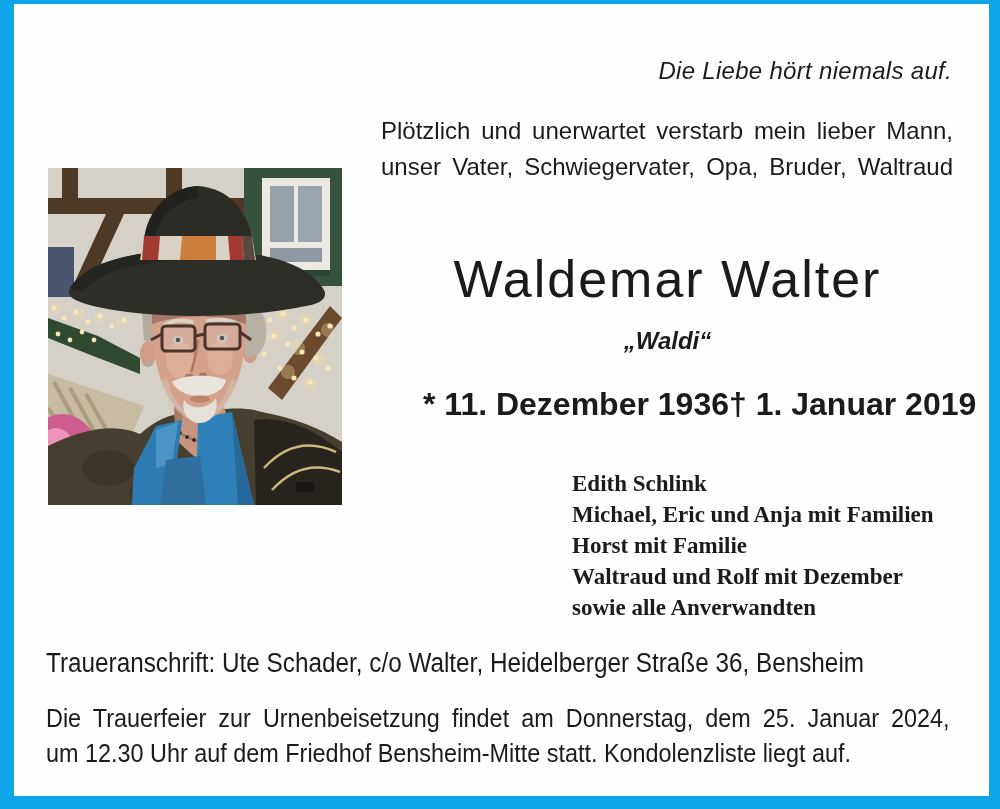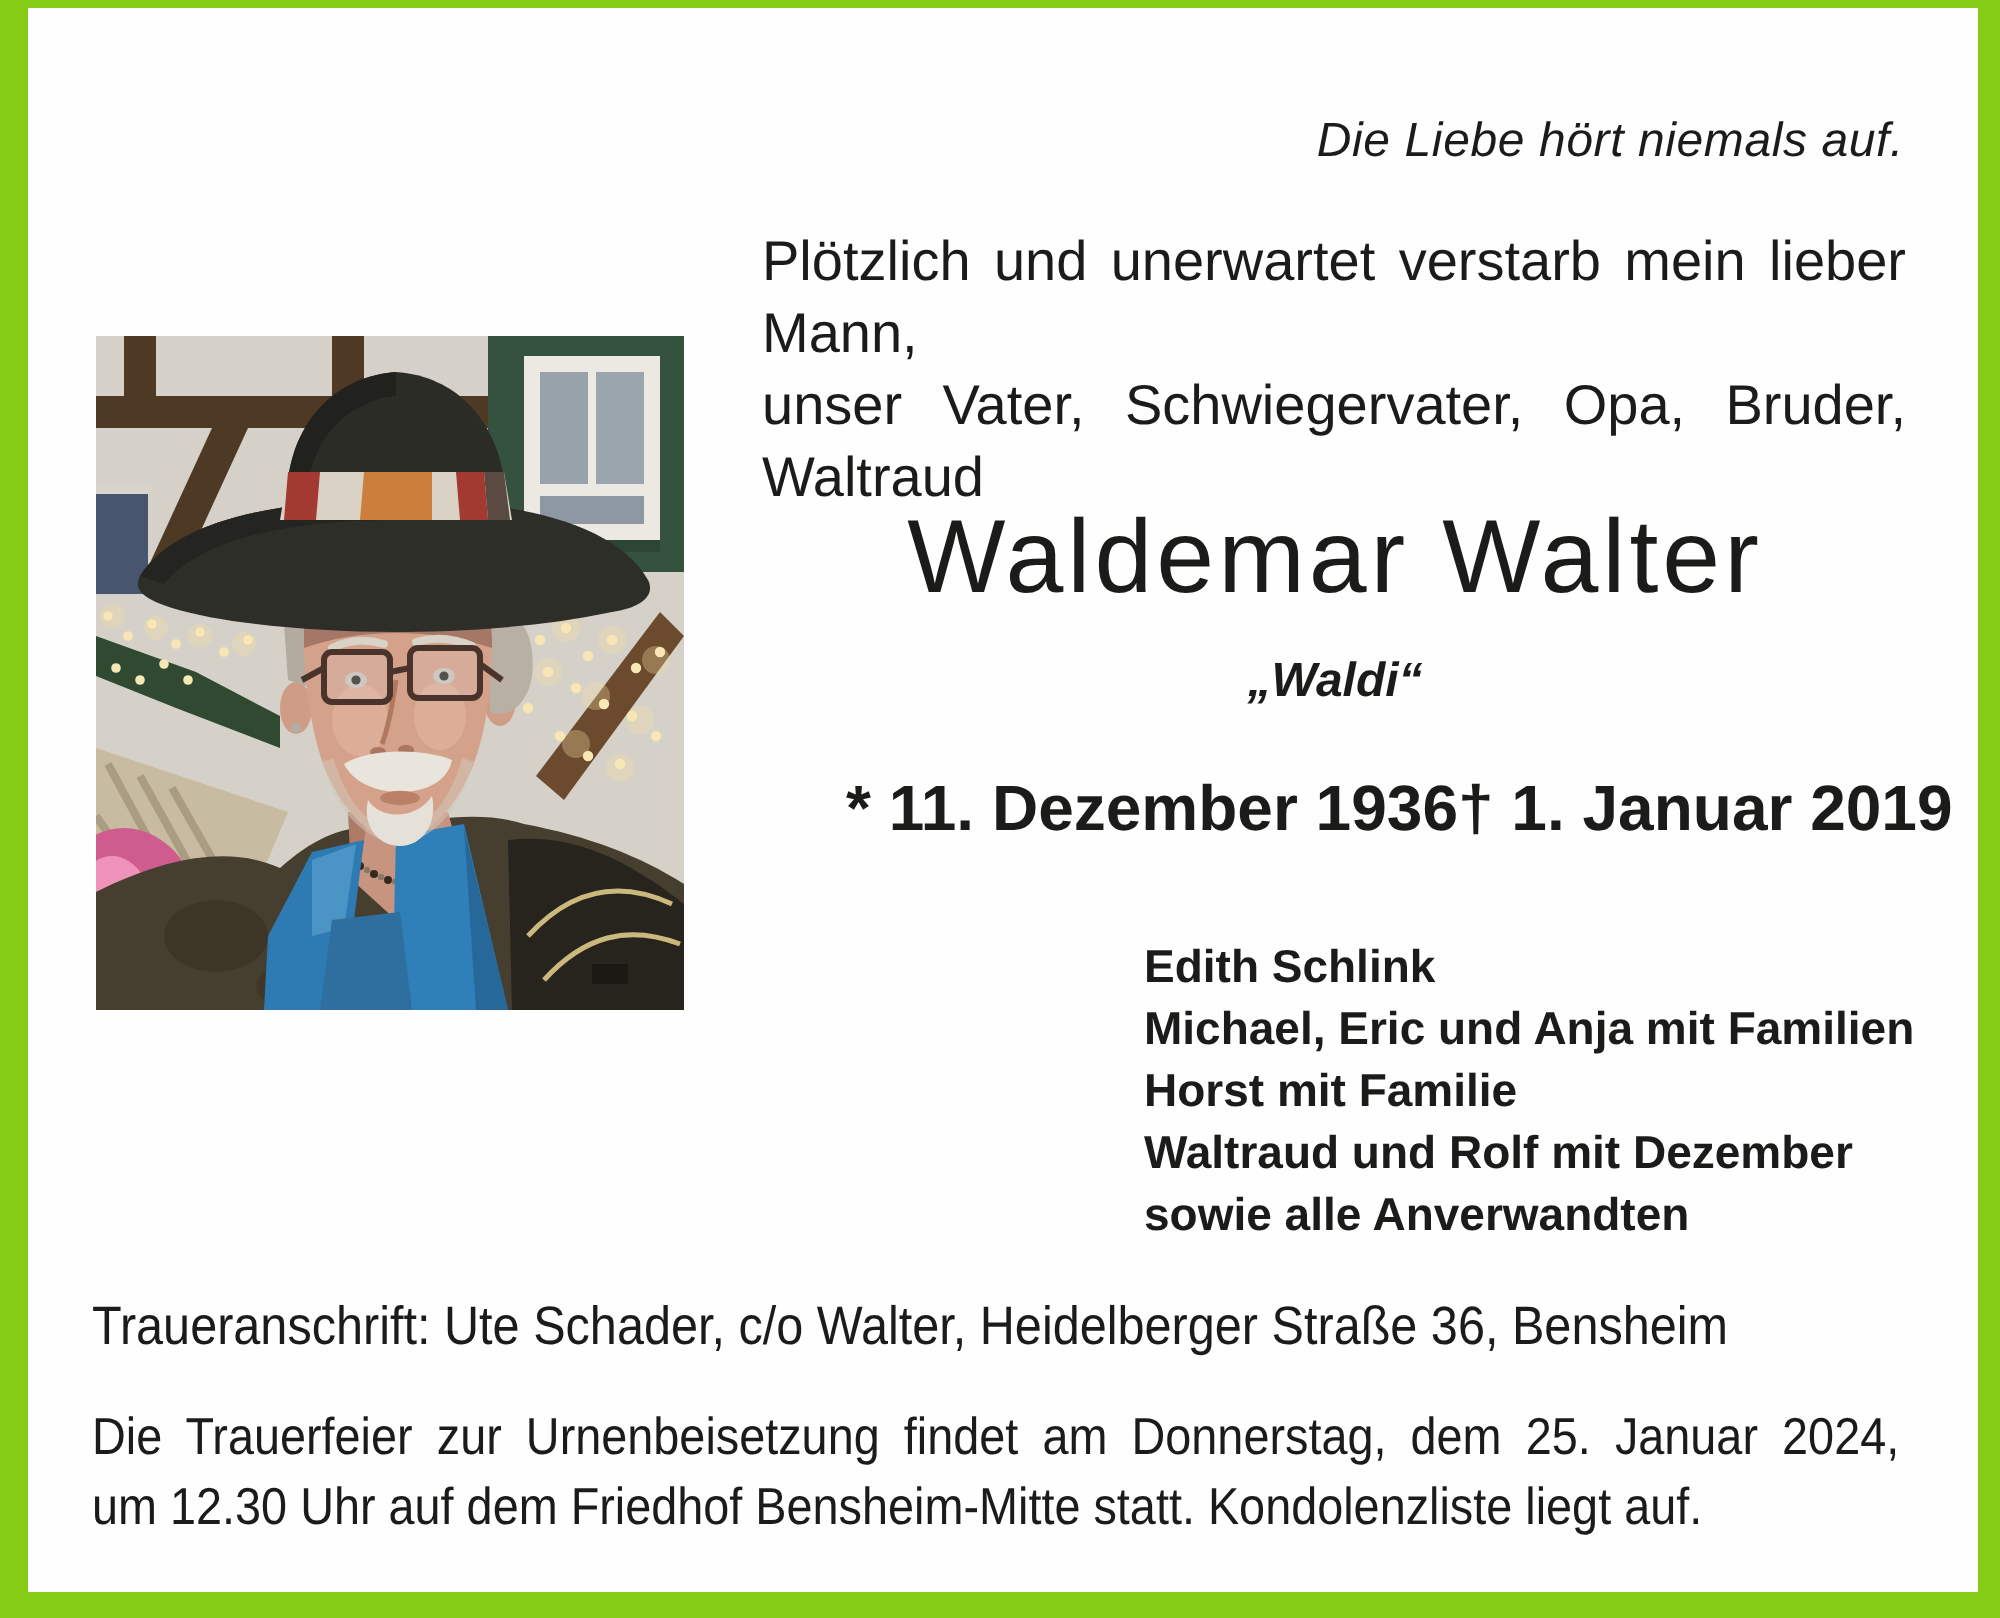--- a/index.html
+++ b/index.html
@@ -1,52 +1,52 @@
 <!DOCTYPE html>
 <html><head>
 <meta charset="utf-8">
 <style>
   html,body { margin:0; padding:0; }
   .page {
     position:relative; width:1000px; height:809px;
-    background:#84cc16; overflow:hidden;
+    background:#0ea5e9; overflow:hidden;
     font-family:"Liberation Sans", sans-serif;
     color:#1b1b19;
   }
   .paper {
     position:absolute; left:14px; top:4px; width:975px; height:792px;
     background:#fefefe;
   }
   .epigraph {
     position:absolute; top:57px; left:402px; width:550px;
     text-align:right; font-size:24px; font-style:italic; font-weight:500;
     letter-spacing:0.3px;
   }
   .intro {
     position:absolute; left:381px; top:113px; width:572px;
-    font-size:28px; line-height:36px;
+    font-size:24px; line-height:36px;
   }
   .jline { text-align:justify; text-align-last:justify; }
   .name {
     position:absolute; left:400px; top:243px; width:535px;
     text-align:center; font-size:52px; line-height:72px;
     letter-spacing:2px; font-weight:400; white-space:nowrap;
   }
   .nickname {
     position:absolute; left:400px; top:327px; width:535px;
     text-align:center; font-size:24px; font-weight:700;font-style:italic;
   }
   .dates {
     position:absolute; left:423px; top:386px; width:503px;
     display:flex; justify-content:space-between;
     font-size:32px; font-weight:700; white-space:nowrap;
   }
   .mourners {
     position:absolute; left:572px; top:468px;
-    font-size:23px; font-weight:700; line-height:31px; white-space:nowrap;
+    font-size:23px; font-weight:700; line-height:31px; white-space:nowrap;font-family:Liberation Serif, serif;
   }
   .address {
     position:absolute; left:46px; top:648px; width:1000px;
     font-size:27px;
   }
   .condinner {
     display:inline-block; transform:scaleX(0.9); transform-origin:left top;
     white-space:nowrap;
   }
   .funeral {

